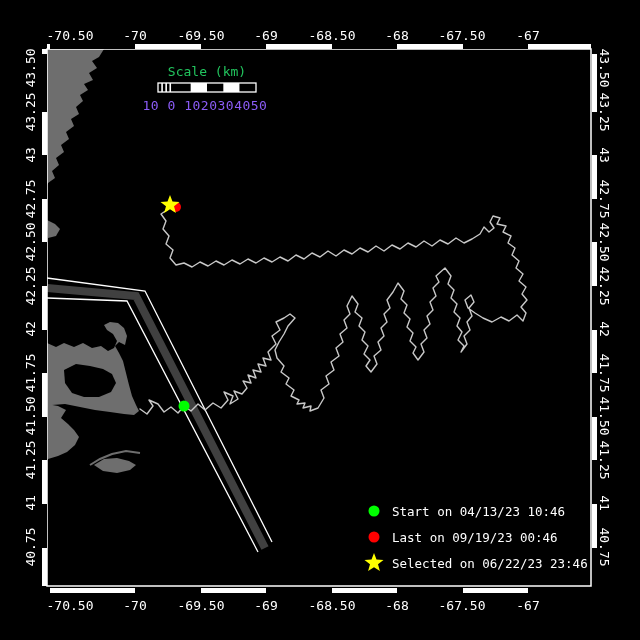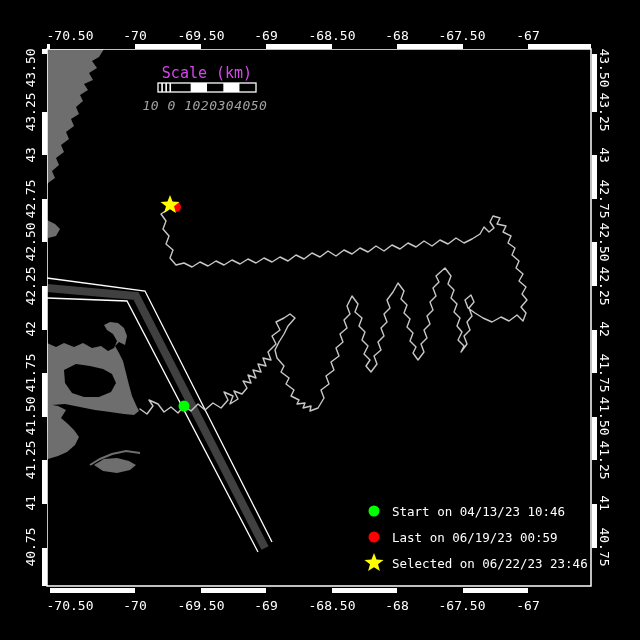--- a/index.html
+++ b/index.html
@@ -18,23 +18,23 @@
     background:repeating-linear-gradient(180deg,#000 0 43.6px,#fff 43.6px 87.2px);
     background-position:0 19px;background-color:#fff;}
   #zebra-right{left:592px;top:49px;width:5px;height:537px;
     background:repeating-linear-gradient(180deg,#fff 0 43.6px,#000 43.6px 87.2px);
     background-position:0 19px;background-color:#fff;}
   .tick{position:absolute;color:#fff;font-size:13px;white-space:nowrap;
         transform:translate(-50%,-50%);}
   .tick.rot-l{transform:translate(-50%,-50%) rotate(-90deg);}
   .tick.rot-r{transform:translate(-50%,-50%) rotate(90deg);}
   #scalebar-title{position:absolute;left:207px;top:64px;transform:translateX(-50%);
-        color:#d946ef;font-size:15px;white-space:nowrap;}
+        color:#22c55e;font-size:13px;white-space:nowrap;}
   #scalebar-labels{position:absolute;left:205px;top:98px;transform:translateX(-50%);
-        color:#a3a3a3;font-size:13px;letter-spacing:.5px;white-space:nowrap;font-style:italic;}
+        color:#8b5cf6;font-size:13px;letter-spacing:.5px;white-space:nowrap;}
   #legend{position:absolute;left:360px;top:498px;}
   .legend-row{display:flex;align-items:center;height:26px;}
   .legend-row svg{position:static;flex:0 0 28px;}
   .legend-label{color:#fff;font-size:12.5px;margin-left:4px;white-space:nowrap;}
 </style>
 </head>
 <body>
 
 <div id="figure">
 
@@ -93,21 +93,21 @@
     <div class="legend-row">
       <svg width="28" height="24">
           <circle cx="14" cy="12" r="5.5" fill="#00ff00"></circle>
         </svg>
       <span class="legend-label">Start on 04/13/23 10:46</span>
     </div>
     <div class="legend-row">
       <svg width="28" height="24">
           <circle cx="14" cy="12" r="5.5" fill="#ff0000"></circle>
         </svg>
-      <span class="legend-label">Last on 06/19/23 00:59</span>
+      <span class="legend-label">Last on 09/19/23 00:46</span>
     </div>
     <div class="legend-row">
       <svg width="28" height="24">
           <path id="legend-star" fill="#ffff00" d="M14.0,2.0L16.5,8.6L23.5,8.9L18.0,13.3L19.9,20.1L14.0,16.2L8.1,20.1L10.0,13.3L4.5,8.9L11.5,8.6Z"></path>
         </svg>
       <span class="legend-label">Selected on 06/22/23 23:46</span>
     </div>
   </div>
 
 <div class="tick " style="left: 70px; top: 35px;">-70.50</div>

